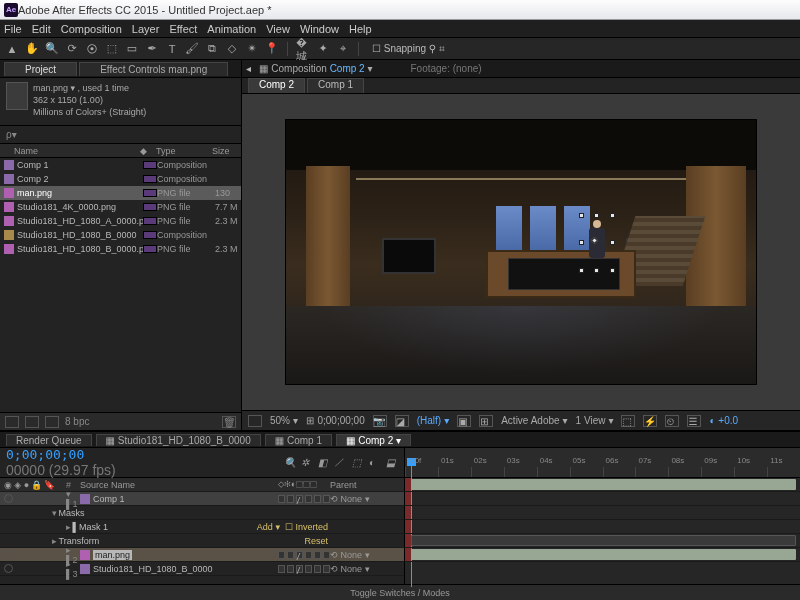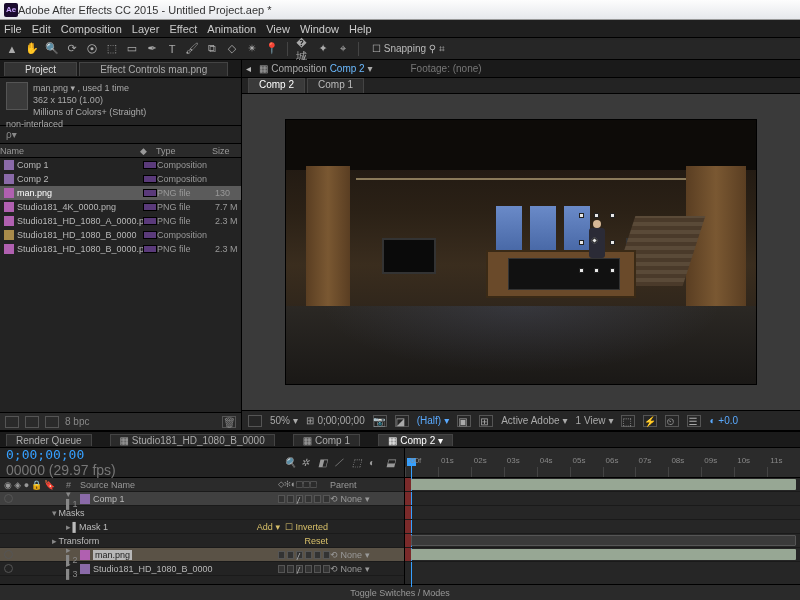--- a/index.html
+++ b/index.html
@@ -18,21 +18,21 @@
   
   .main { display:flex; height:calc(600px - 20px - 18px - 22px - 170px); }
   .left { width:242px; background:#232323; border-right:1px solid #000; display:flex; flex-direction:column; }
   .panel-tabs { height:18px; display:flex; align-items:center; background:#1a1a1a; border-bottom:1px solid #000; padding-left:4px; gap:2px;}
   .ptab { padding:1px 20px; font-size:10px; color:#aaa; background:#2a2a2a; border:1px solid #444; border-bottom:none;}
   .ptab.active { background:#333; color:#ddd;}
   .asset-info { padding:4px 6px; font-size:9px; line-height:12px; color:#aaa; border-bottom:1px solid #000; height:48px;}
   .asset-info .thumb { width:22px; height:28px; background:#3b3b3b; float:left; margin-right:5px; border:1px solid #555;}
   .search { padding:3px 6px; color:#888; border-bottom:1px solid #000;}
   .proj-header { display:flex; background:#2a2a2a; font-size:9px; color:#999; height:14px; align-items:center; border-bottom:1px solid #000;}
-  .proj-header .c1{width:140px; } .proj-header .c2{width:16px;} .proj-header .c3{width:56px;} .proj-header .c4{flex:1;}
+  .proj-header .c1{width:140px; padding-left:14px;} .proj-header .c2{width:16px;} .proj-header .c3{width:56px;} .proj-header .c4{flex:1;}
   .proj-list { flex:1; overflow:hidden; }
   .prow { display:flex; align-items:center; height:14px; font-size:9px; padding-left:4px;}
   .prow .ic{width:10px;height:10px;margin-right:3px;display:inline-block;}
   .prow .folder{background:#a88a4a;} .prow .comp{background:#8a6aa8;} .prow .png{background:#b060b0;}
   .prow.sel { background:#5b5b5b; color:#fff;}
   .prow .n{width:126px; overflow:hidden; white-space:nowrap;} .prow .lb{width:14px;height:8px;background:#5a3a7a;border:1px solid #000;}
   .prow .t{width:58px; color:#999;} .prow .s{color:#999;}
   .proj-foot { height:18px; background:#2a2a2a; border-top:1px solid #000; display:flex; align-items:center; gap:6px; padding:0 5px; color:#888;}
   .proj-foot .fb{width:14px;height:12px;border:1px solid #555;}
   
@@ -67,21 +67,21 @@
   .h-ml{top:50%;left:-3px;margin-top:-3px;} .h-mr{top:50%;right:-3px;margin-top:-3px;}
   .h-tm{top:-3px;left:50%;margin-left:-3px;} .h-bm{bottom:-3px;left:50%;margin-left:-3px;}
   .h-c{top:50%;left:50%;width:9px;height:9px;margin:-5px 0 0 -5px;background:transparent;border:1px solid #ddd;transform:rotate(45deg);}
   
   .vfoot{height:20px;background:#262626;border-top:1px solid #000;display:flex;align-items:center;gap:8px;padding:0 6px;color:#aaa;font-size:10px;}
   .vfoot .ico{width:14px;height:12px;border:1px solid #555;display:inline-block;}
   .vfoot .dd{display:inline-flex;align-items:center;gap:3px;}
   .vfoot .blue{color:#5aaaff;}
   
   .tl { height:170px; background:#232323; border-top:2px solid #000; display:flex; flex-direction:column;}
-  .tl-tabs{height:16px;background:#1a1a1a;display:flex;align-items:center;gap:18px;padding-left:6px;border-bottom:1px solid #000;}
+  .tl-tabs{height:16px;background:#1a1a1a;display:flex;align-items:center;gap:4px;padding-left:6px;border-bottom:1px solid #000;}
   .tl-tabs .tt{padding:0 9px;font-size:10px;color:#aaa;background:#2a2a2a;border:1px solid #444;border-bottom:none;}
   .tl-tabs .tt.a{background:#353535;color:#fff;}
   .tl-body{flex:1;display:flex;}
   .tl-left{width:405px;border-right:1px solid #000;display:flex;flex-direction:column;}
   .tl-head{display:flex;align-items:center;height:30px;padding:0 6px;gap:8px;border-bottom:1px solid #000;}
   .timecode{color:#36a0ff;font-size:13px;font-family:monospace;}
   .tiny{font-size:14px;color:#777;}
   .tl-icons{margin-left:auto;display:flex;gap:5px;color:#999;}
   .tl-icons i{width:12px;height:12px;display:inline-block;}
   .lh-row{height:14px;display:flex;align-items:center;font-size:9px;border-bottom:1px solid #1a1a1a;}
@@ -163,21 +163,20 @@
   <div class="left">
     <div class="panel-tabs">
       <div class="ptab active">Project</div>
       <div class="ptab">Effect Controls man.png</div>
     </div>
     <div class="asset-info">
       <div class="thumb"></div>
       <div>man.png ▾ , used 1 time</div>
       <div>362 x 1150 (1.00)</div>
       <div>Millions of Colors+ (Straight)</div>
-      <div>non-interlaced</div>
     </div>
     <div class="search">ρ▾</div>
     <div class="proj-header">
       <div class="c1">Name</div>
       <div class="c2">◆</div>
       <div class="c3">Type</div>
       <div class="c4">Size</div>
     </div>
     <div class="proj-list">
       <div class="prow">

